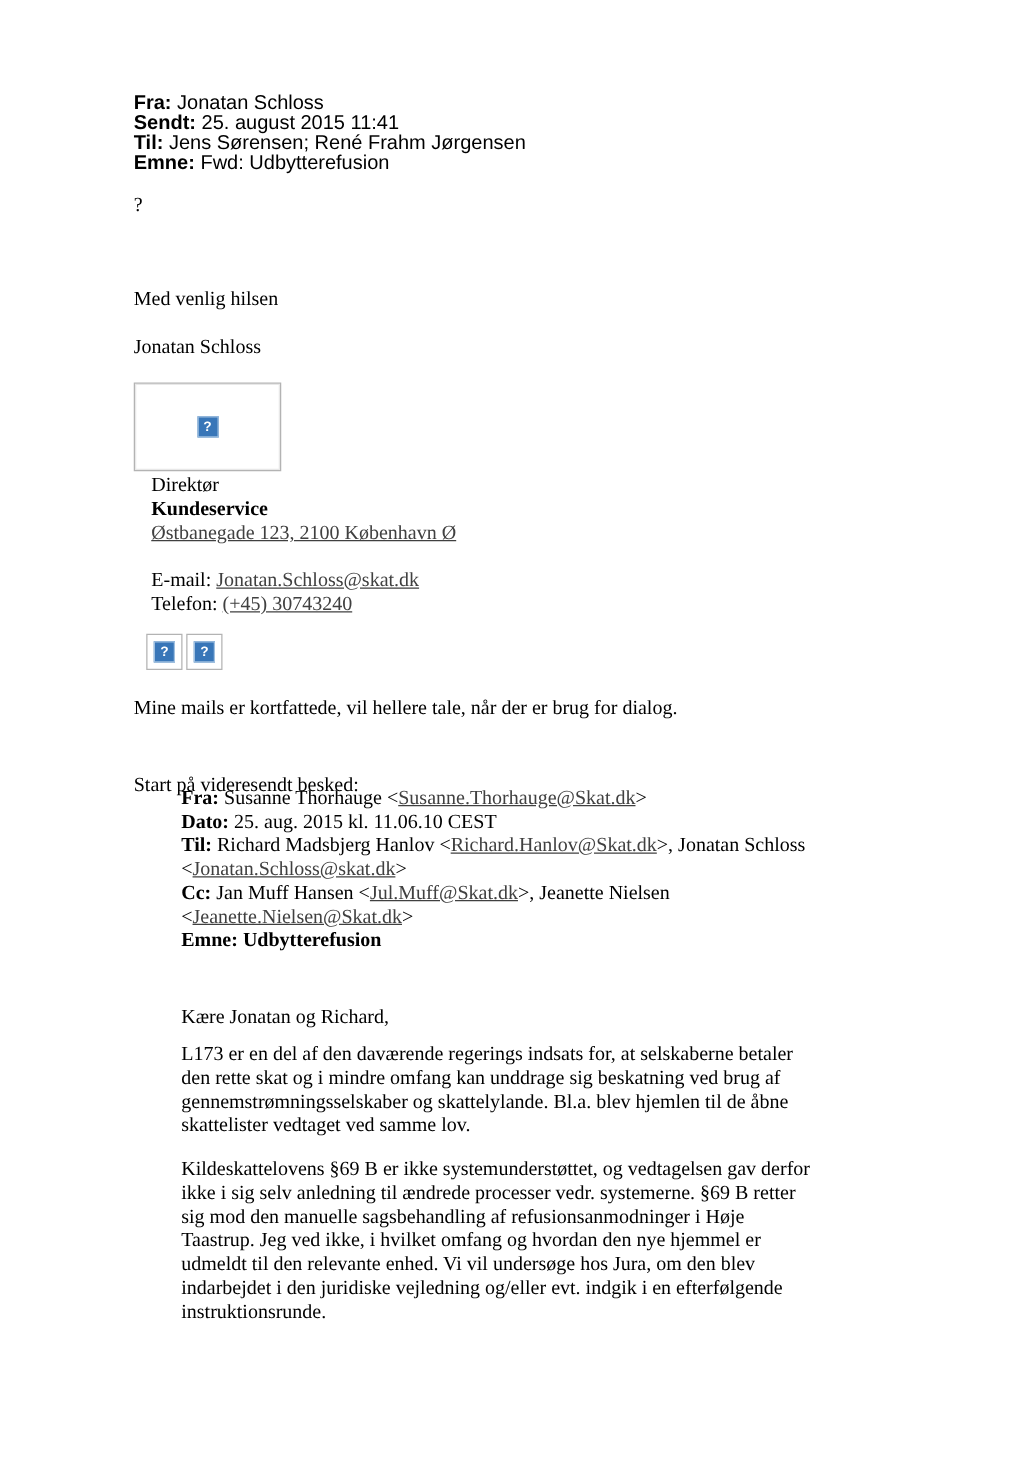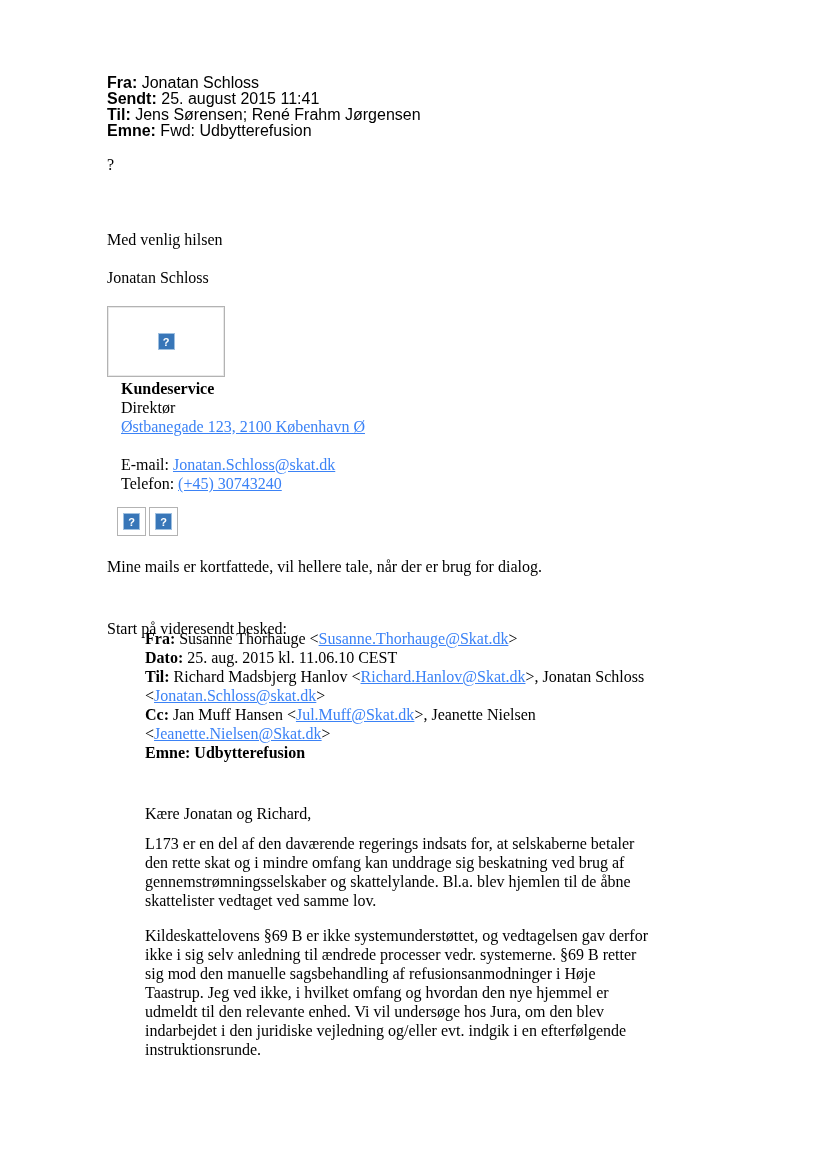--- a/index.html
+++ b/index.html
@@ -17,21 +17,21 @@
   .small-boxes{position:absolute;left:117px;top:507px;display:flex;gap:3px;}
   .img-box-sm{width:27px;height:27px;border:1px solid #b3b3b3;display:flex;align-items:center;justify-content:center;background:#fff;}
   .tagline{position:absolute;left:107px;top:557px;}
   .fwd-intro{position:absolute;left:107px;top:619px;}
   .fwd-header{position:absolute;left:145px;top:629px;width:620px;}
   .fwd-header b{font-weight:bold;}
   .letter{position:absolute;left:145px;top:804px;width:620px;}
   .para{white-space:pre-line;}
   .p1{margin-top:11px;}
   .p2{margin-top:16px;}
-  .link{color:#3b82f6;text-decoration:underline;cursor:pointer;}
+  .link{color:#404040;text-decoration:underline;cursor:pointer;}
 </style>
 </head>
 <body>
 
 <div class="page">
 
   <div class="mail-header">
     <div><b>Fra:</b><span> Jonatan Schloss</span></div>
     <div><b>Sendt:</b><span> 25. august 2015 11:41</span></div>
     <div><b>Til:</b><span> Jens Sørensen; René Frahm Jørgensen</span></div>
@@ -42,22 +42,22 @@
 
   <div class="closing serif">Med venlig hilsen</div>
 
   <div class="sender serif">Jonatan Schloss</div>
 
   <div class="img-box">
     <span class="img-q">?</span>
   </div>
 
   <div class="signature serif">
+    <div>Direktør</div>
     <div><b>Kundeservice</b></div>
-    <div>Direktør</div>
     <div><a class="link">Østbanegade 123, 2100 København Ø</a></div>
     <div class="sig-gap"></div>
     <div><span>E-mail: </span><a class="link">Jonatan.Schloss@skat.dk</a></div>
     <div><span>Telefon: </span><a class="link">(+45) 30743240</a></div>
   </div>
 
   <div class="small-boxes">
     <div class="img-box-sm">
         <span class="img-q">?</span>
       </div>

